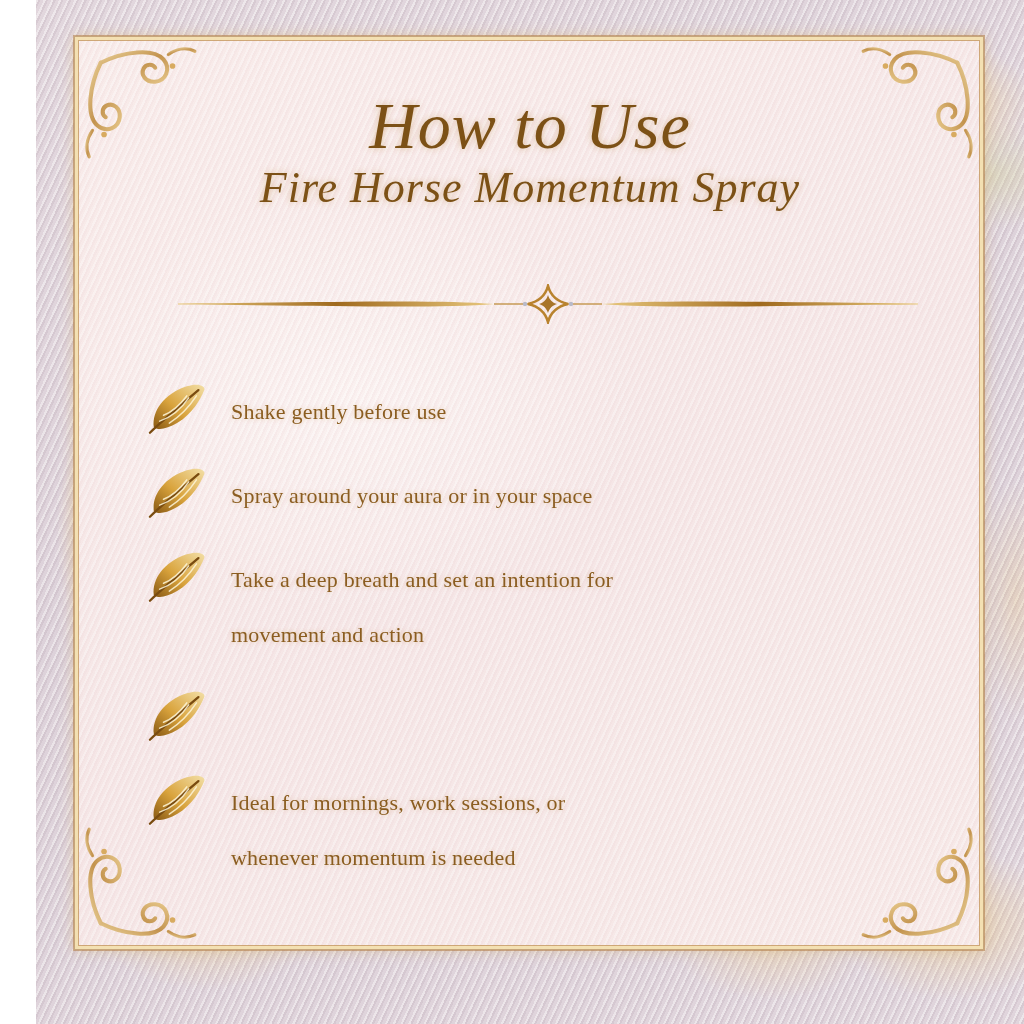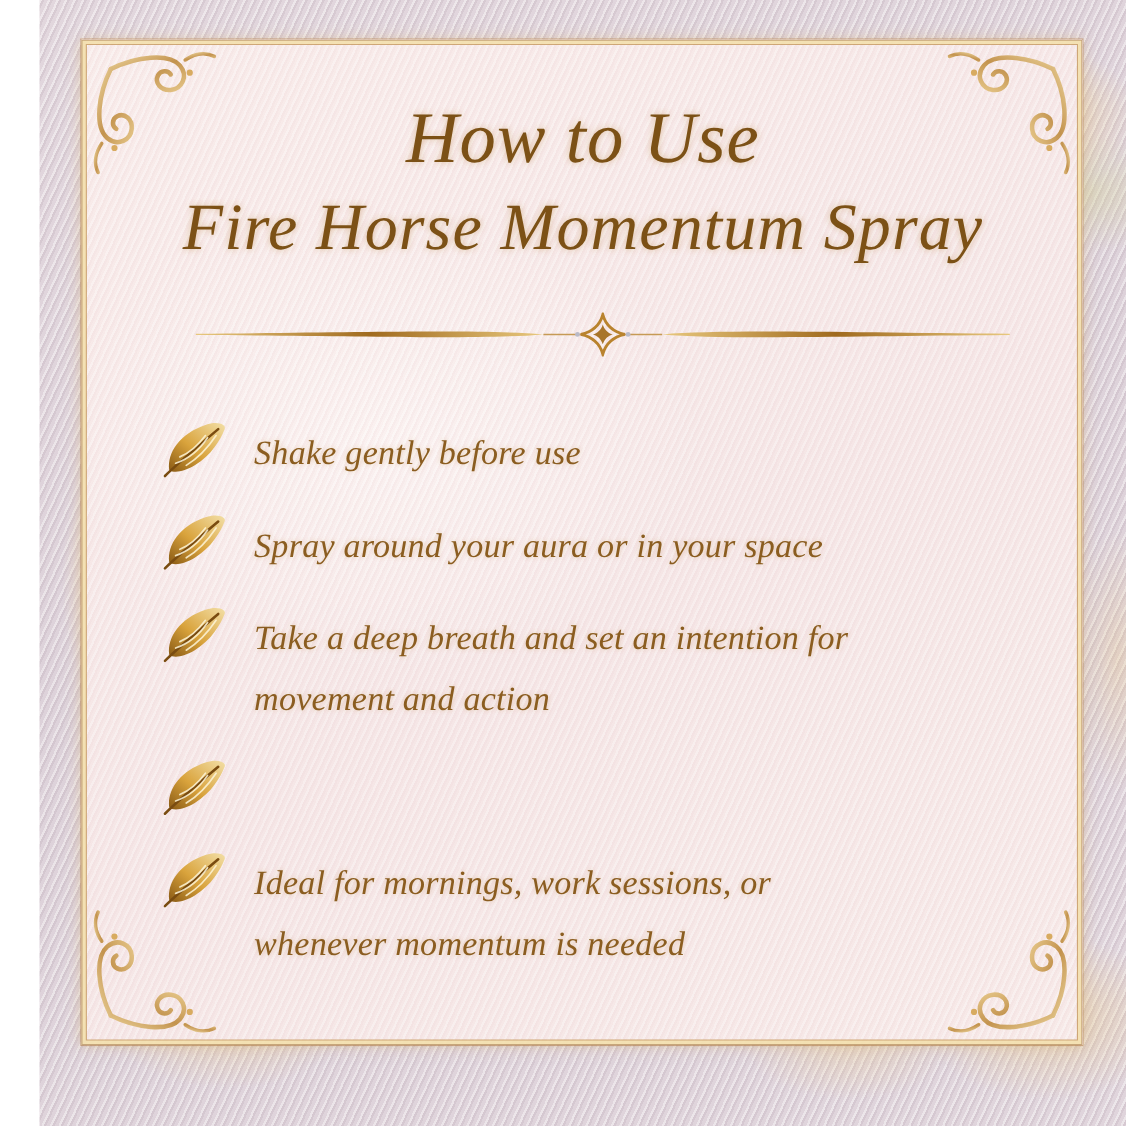--- a/index.html
+++ b/index.html
@@ -58,31 +58,31 @@
   .corner.bl{left:40px;bottom:76px;transform:scaleY(-1);}
   .corner.br{right:42px;bottom:76px;transform:scale(-1,-1);}
   
   .title{
     position:absolute;left:0;right:0;text-align:center;
     font-style:italic;color:#7c5116;
     text-shadow:0 0 7px rgba(186,133,56,.40);
     letter-spacing:1px;white-space:nowrap;
   }
   .title.l1{top:88px;font-size:66px;}
-  .title.l2{top:172px;font-size:60px;}
+  .title.l2{top:162px;font-size:44px;}
   
   .divider{position:absolute;left:140px;top:284px;width:744px;height:40px;}
   
   .list{position:absolute;left:112px;top:384px;right:40px;}
   .item{display:flex;align-items:flex-start;margin-bottom:29px;}
   .item:last-child{margin-bottom:0;}
   .bullet{flex:0 0 62px;height:55px;margin-right:21px;position:relative;}
   .bullet svg{position:absolute;left:0;top:-2px;}
-  .text{color:#8b5d20;font-size:31px;letter-spacing:.2px;
-        text-shadow:0 0 5px rgba(190,140,60,.30);font-style:italic;}
+  .text{color:#8b5d20;font-size:22px;letter-spacing:.2px;
+        text-shadow:0 0 5px rgba(190,140,60,.30);}
   .line{display:block;line-height:55px;white-space:nowrap;}
   .line:empty{display:none;}
 </style>
 </head>
 <body>
 
 <svg width="0" height="0" style="position:absolute" aria-hidden="true">
   <defs>
     <linearGradient id="goldGrad" x1="0" y1="1" x2="1" y2="0">
       <stop offset="0" stop-color="#8a5a14"></stop>

